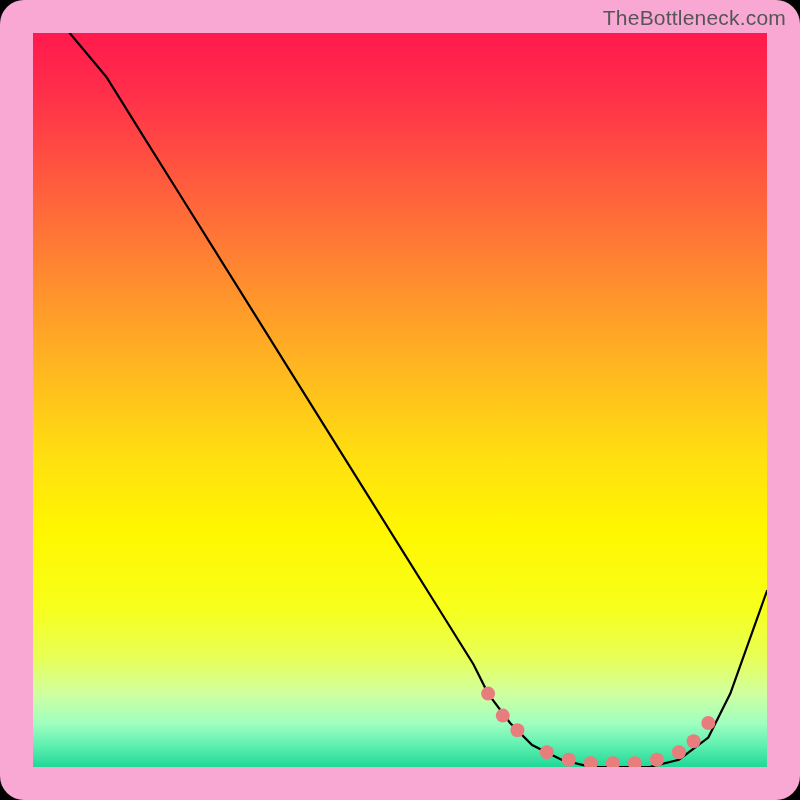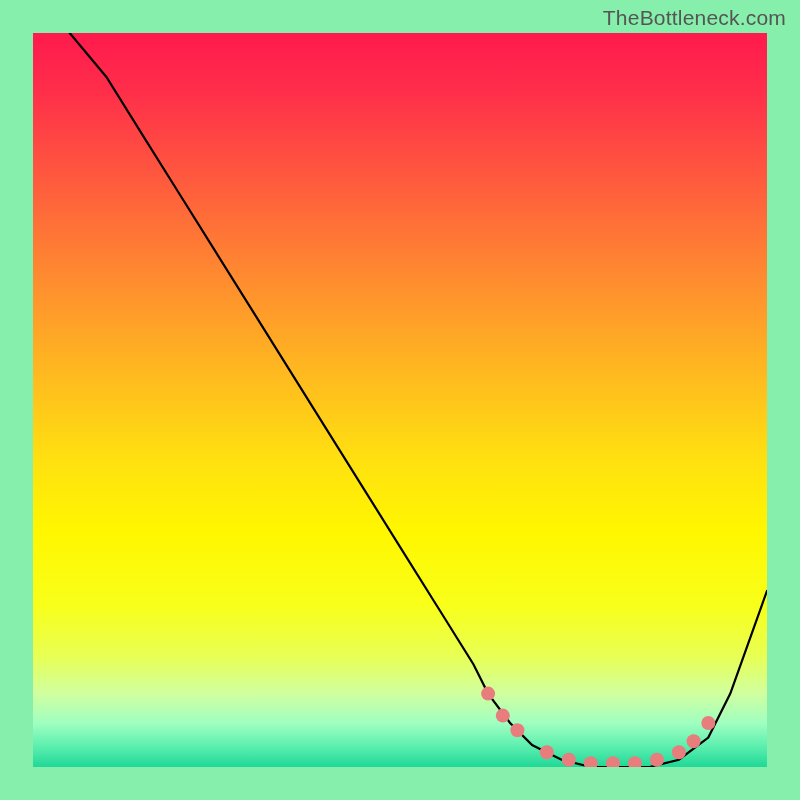--- a/index.html
+++ b/index.html
@@ -10,21 +10,22 @@
     background: #000;
     overflow: hidden;
     font-family: Arial, Helvetica, sans-serif;
   }
   .frame {
     position: absolute;
     left: 0;
     top: 0;
     width: 800px;
     height: 800px;
-    background: #86efac;
+    background: #f9a8d4;
+    border-radius: 24px;
   }
   .plot {
     position: absolute;
     left: 33px;
     top: 33px;
     width: 734px;
     height: 734px;
     overflow: hidden;
   }
   .gradient {

